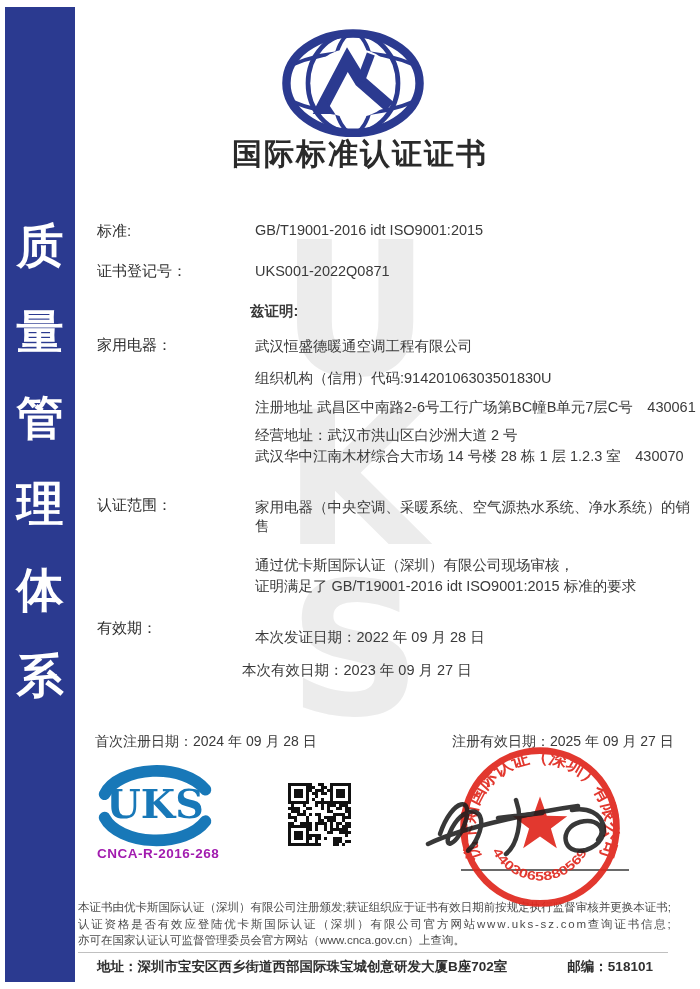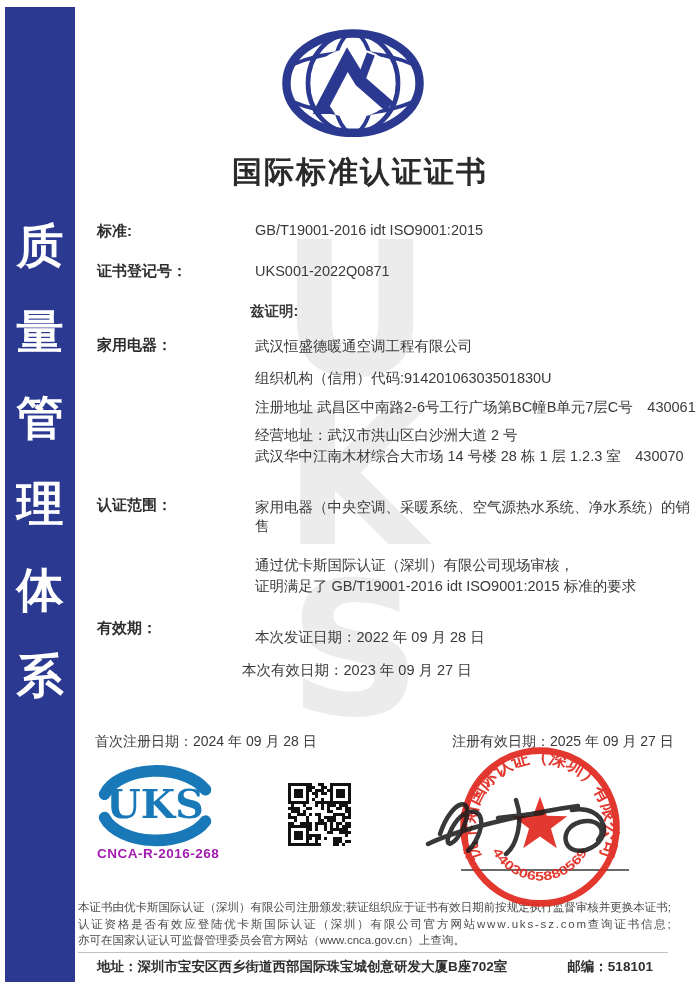--- a/index.html
+++ b/index.html
@@ -11,24 +11,24 @@
         align-items:center;gap:39px;}
   .sidebar-text span{font-size:47px;font-weight:bold;color:#ffffff;line-height:1;}
   
   .watermark{position:absolute;left:255px;width:200px;text-align:center;z-index:0;
         color:#ececec;font-weight:bold;font-size:185px;line-height:1;
         font-family:"DejaVu Sans","Liberation Sans",sans-serif;}
   .wm-u{top:218px;} .wm-k{top:388px;} .wm-s{top:558px;}
   .content{position:absolute;left:0;top:0;width:700px;height:989px;z-index:3;}
   
   .logo-globe{position:absolute;left:278px;top:26px;}
-  .cert-title{position:absolute;left:80px;top:152px;width:560px;text-align:center;
+  .cert-title{position:absolute;left:80px;top:134px;width:560px;text-align:center;
         font-size:30px;font-weight:bold;color:#2a2a2a;letter-spacing:2px;}
   
-  .lab{position:absolute;font-size:15px;font-weight:bold;color:#2f2f2f;}
+  .lab{position:absolute;font-size:15px;font-weight:normal;color:#2f2f2f;}
   .val{position:absolute;font-size:14.5px;color:#3a3a3a;}
   .bold{font-weight:bold;}
   
   .uks-logo{position:absolute;left:92px;top:758px;}
   .cnca-code{position:absolute;left:97px;top:846px;font-size:13.5px;font-weight:bold;
         color:#a21caf;letter-spacing:.5px;}
   .qr{position:absolute;left:288px;top:783px;width:63px;height:63px;}
   .sign-line{position:absolute;left:461px;top:869px;width:168px;height:2px;background:#6a6a6a;z-index:3;}
   .seal{position:absolute;left:454px;top:741px;z-index:4;}
   .signature{position:absolute;left:420px;top:768px;z-index:5;}

